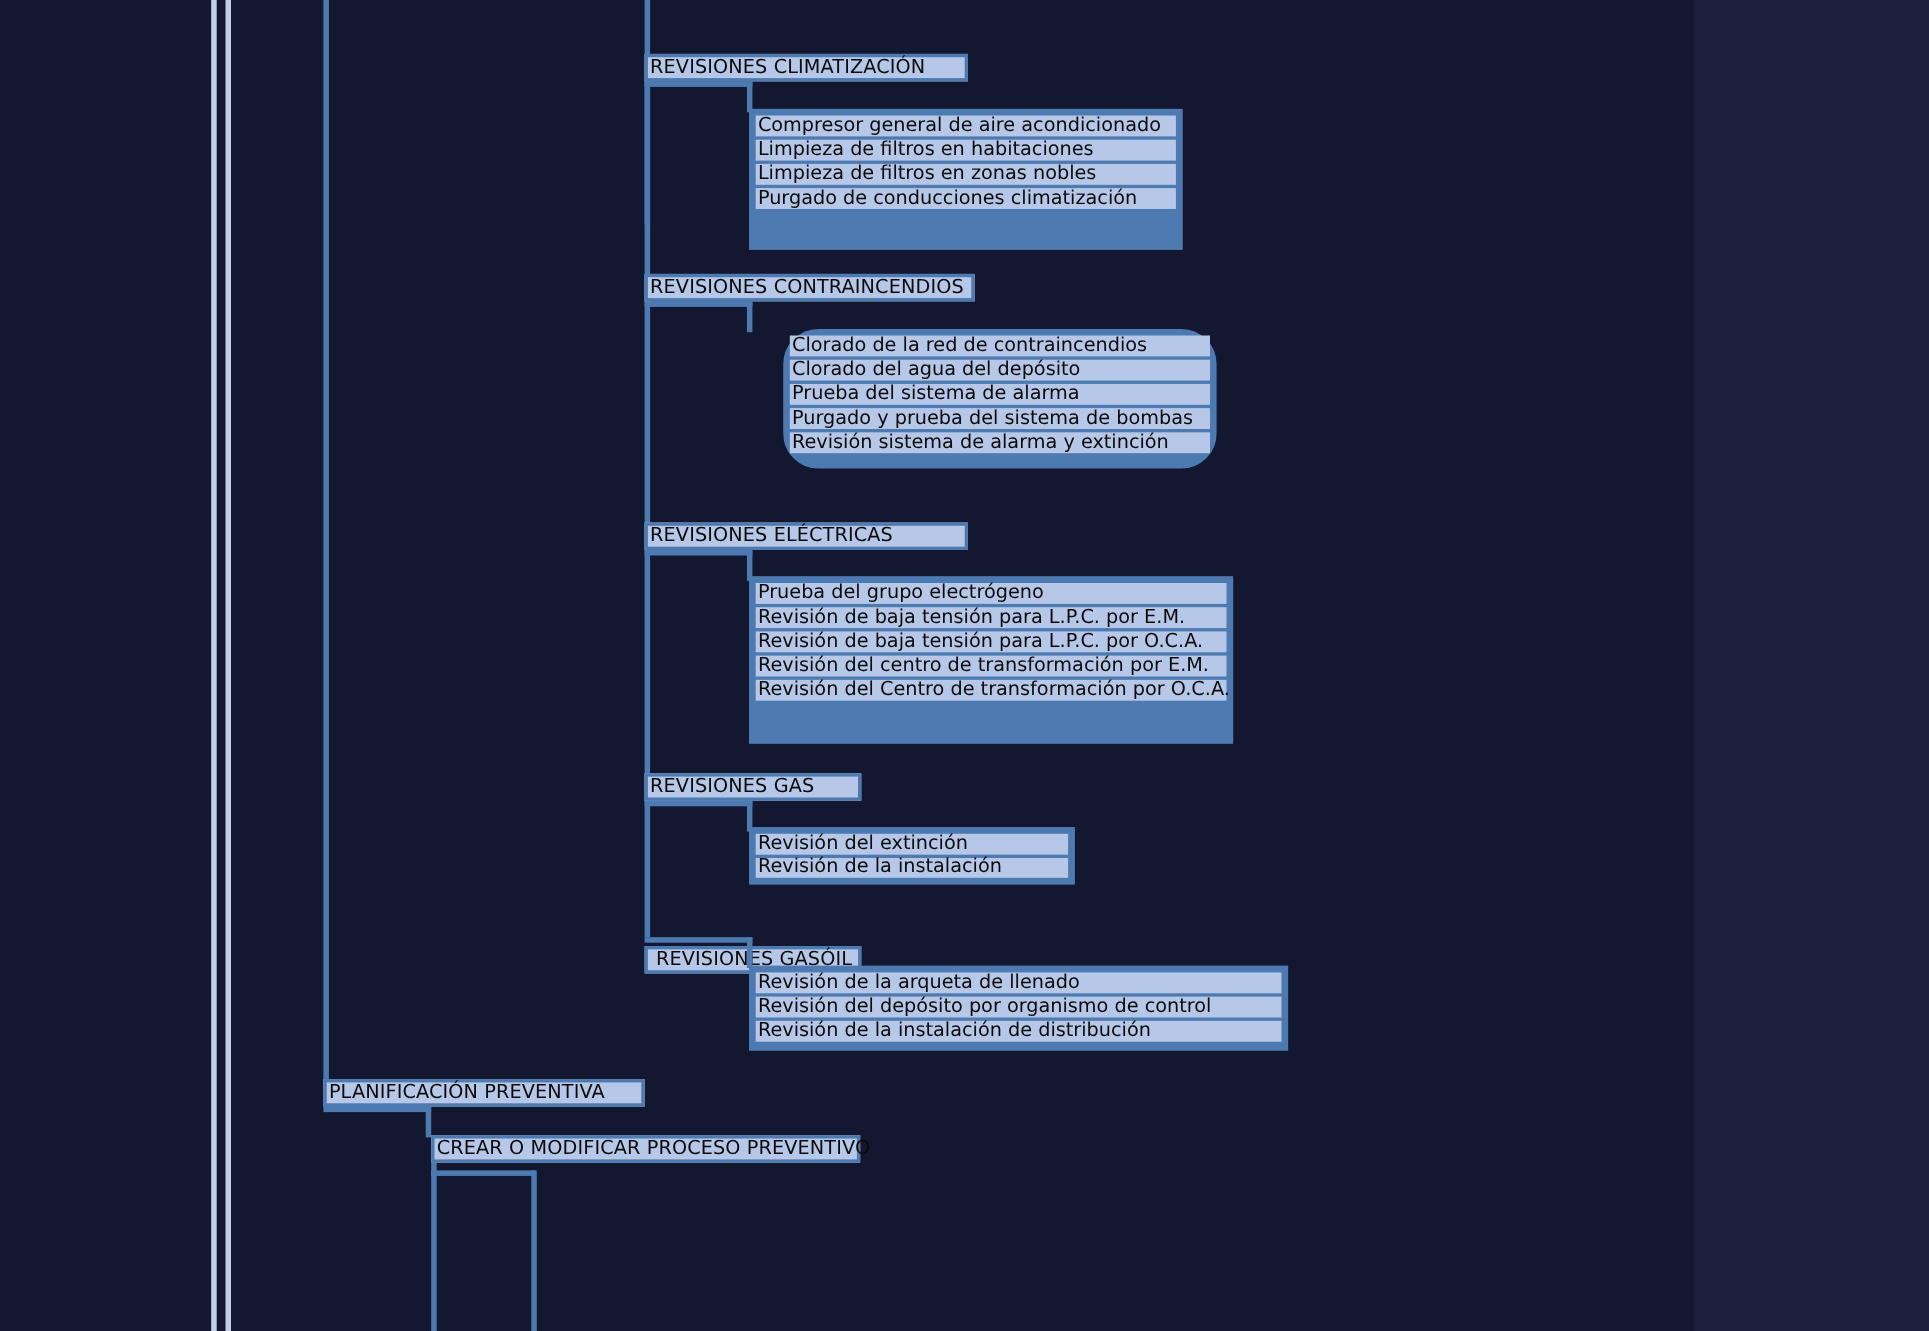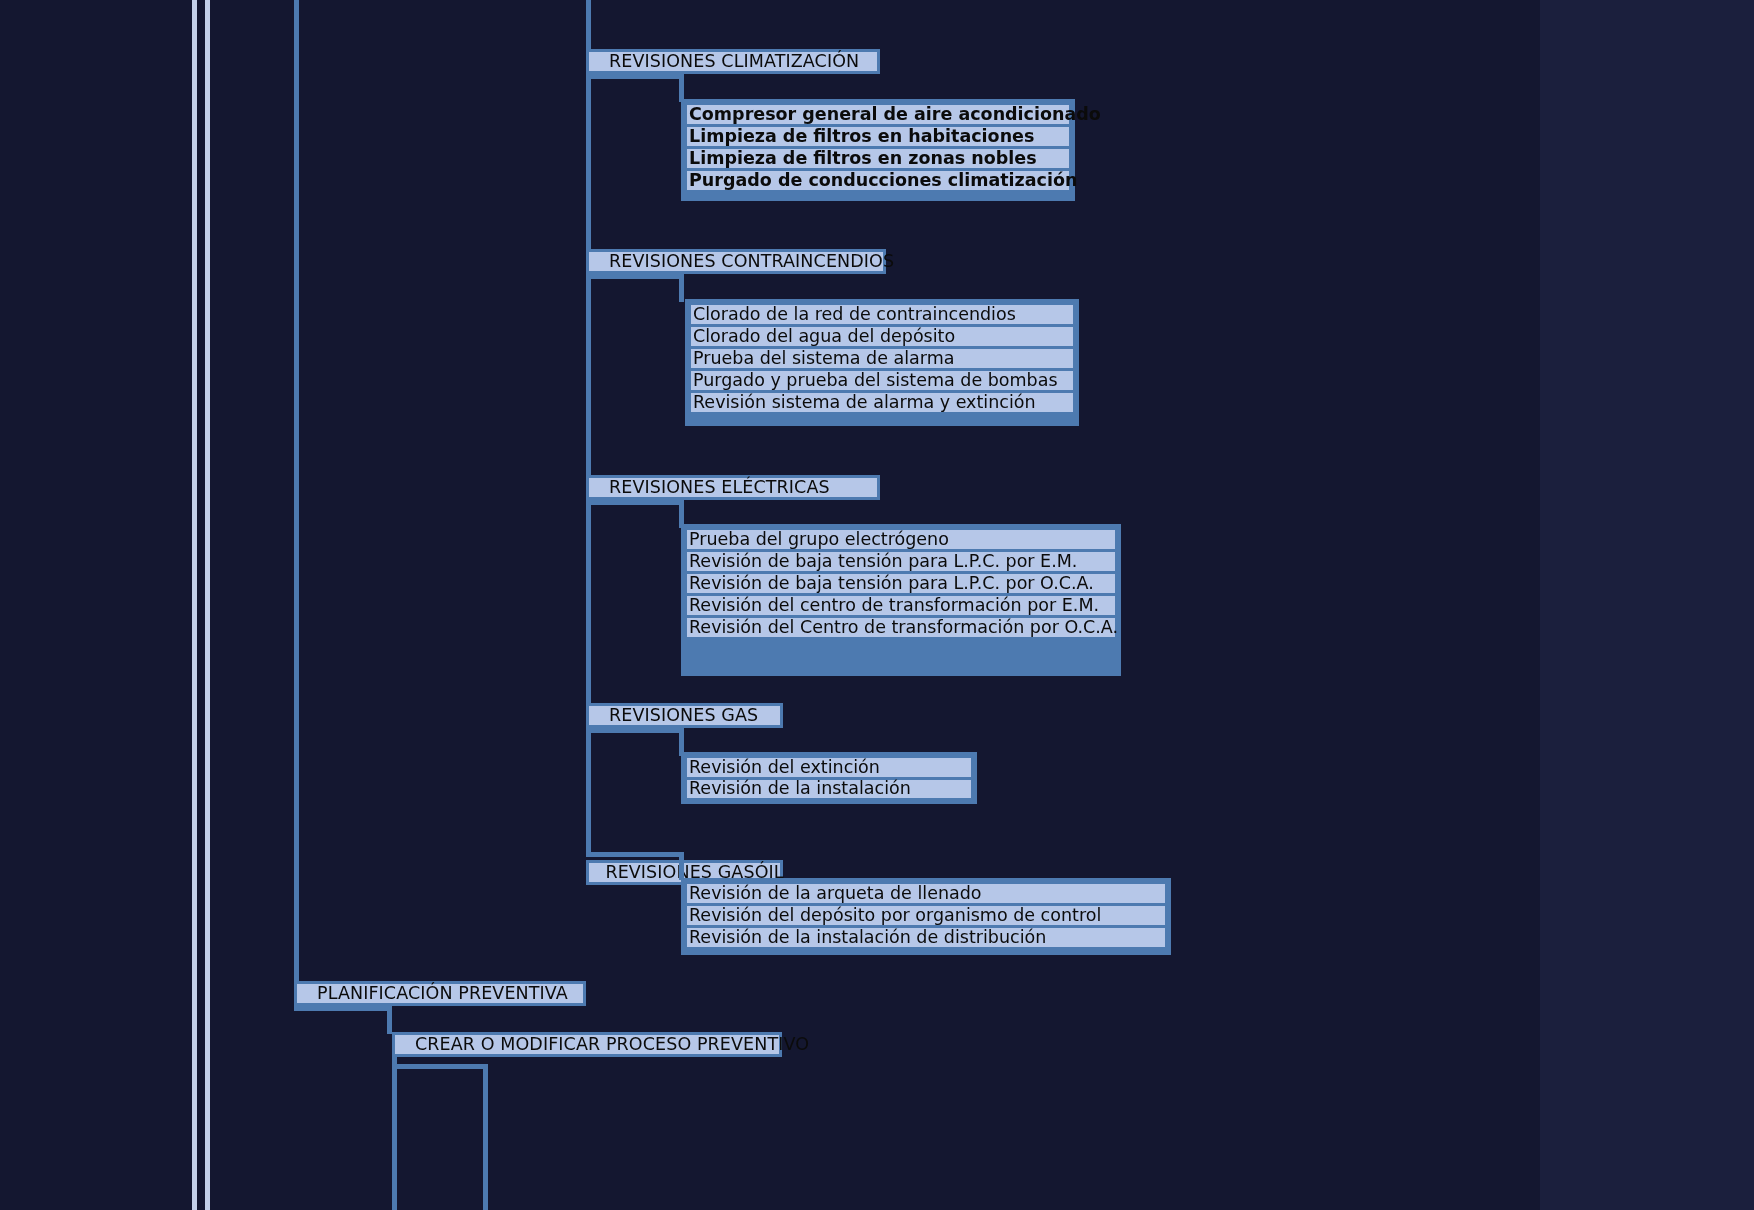--- a/index.html
+++ b/index.html
@@ -46,21 +46,21 @@
   .node {
     position: absolute;
     box-sizing: border-box;
     border: 3px solid #4d7ab0;
     background: #b6c7e8;
     color: #0b0b0b;
     font-size: 17.5px;
     line-height: 1;
     display: flex;
     align-items: center;
-    padding-left: 20px;
+    padding-left: 2px;
     white-space: nowrap;
     letter-spacing: 0.1px;
   }
   .node.group {
     border: 3px solid #4d7ab0;
     background: #b6c7e8;
   }
   
   .leafstack {
     position: absolute;
@@ -102,33 +102,33 @@
 <div class="rail" style="left:294px; top:981px; width:8px; height:5px;"></div>
 
 <div class="rail" style="left:586px; top:0; width:5px; height:852px;"></div>
 
 <div class="node group" style="left:586px; top:49px; width:294px; height:25px;">
   <span>REVISIONES CLIMATIZACIÓN</span>
 </div>
 <div class="connector" style="left:586px; top:74px; width:5px; height:130px;"></div>
 <div class="connector" style="left:586px; top:74px; width:98px; height:5px;"></div>
 <div class="connector" style="left:679px; top:74px; width:5px; height:28px;"></div>
-<div class="leafstack" style="left:681px; top:99px; width:394px; height:102px;font-weight:bold;">
+<div class="leafstack" style="left:681px; top:99px; width:394px; height:128px;">
   <div class="leaf">Compresor general de aire acondicionado</div>
   <div class="leaf">Limpieza de filtros en habitaciones</div>
   <div class="leaf">Limpieza de filtros en zonas nobles</div>
   <div class="leaf">Purgado de conducciones climatización</div>
 </div>
 
 <div class="node group" style="left:586px; top:249px; width:300px; height:25px;">
   <span>REVISIONES CONTRAINCENDIOS</span>
 </div>
 <div class="connector" style="left:586px; top:274px; width:98px; height:5px;"></div>
 <div class="connector" style="left:679px; top:274px; width:5px; height:28px;"></div>
-<div class="leafstack" style="left:685px; top:299px; width:394px; height:127px;">
+<div class="leafstack" style="left:712px; top:299px; width:394px; height:127px;border-radius:32px;">
   <div class="leaf">Clorado de la red de contraincendios</div>
   <div class="leaf">Clorado del agua del depósito</div>
   <div class="leaf">Prueba del sistema de alarma</div>
   <div class="leaf">Purgado y prueba del sistema de bombas</div>
   <div class="leaf">Revisión sistema de alarma y extinción</div>
 </div>
 
 <div class="node group" style="left:586px; top:475px; width:294px; height:25px;">
   <span>REVISIONES ELÉCTRICAS</span>
 </div>

